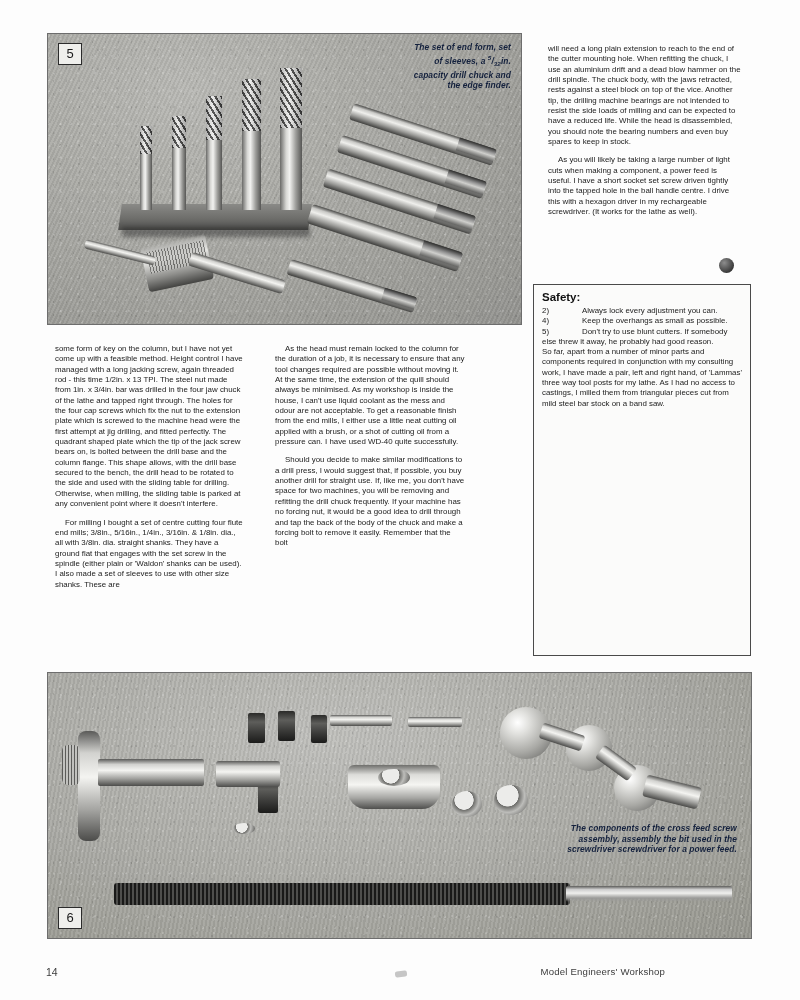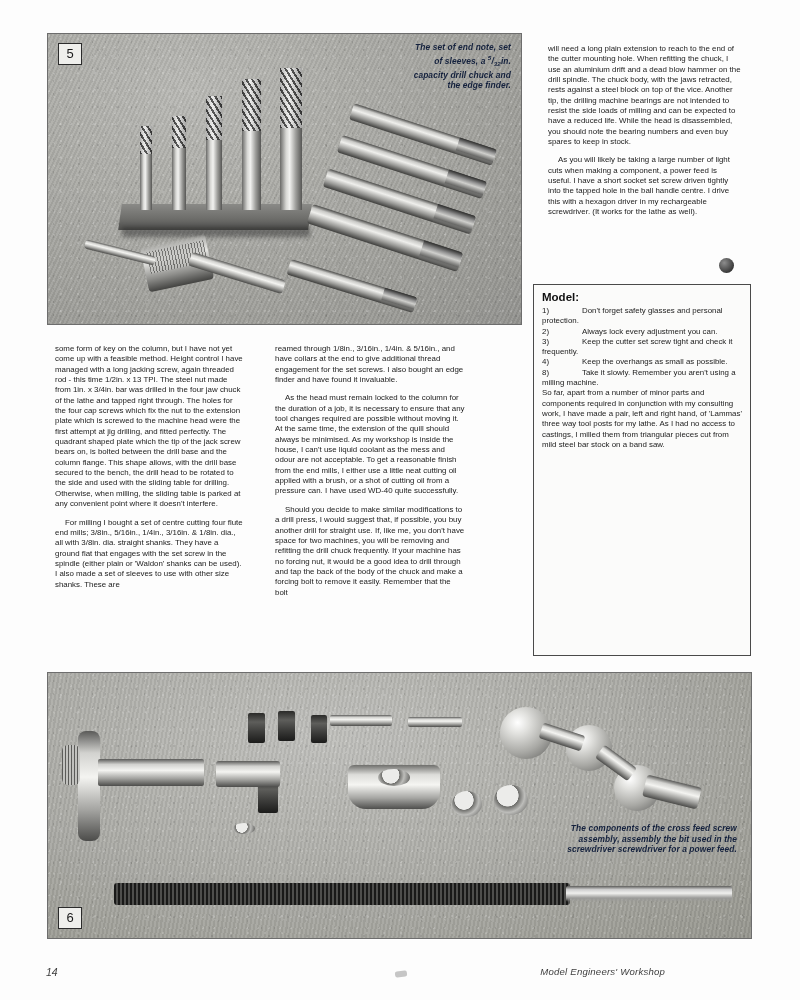--- a/index.html
+++ b/index.html
@@ -120,21 +120,21 @@
   .safety-list{font-size:7.9px;line-height:10.3px;color:#1b1b1b;}
   .safety-item{margin:0;}
   .safety-item .num{display:inline-block;width:40px;}
 
   
   .logo-dot{
     position:absolute;left:719px;top:258px;width:15px;height:15px;border-radius:50%;
     background:radial-gradient(circle at 35% 32%,#8d8d8d 0%,#3a3a3a 70%,#1b1b1b 100%);
   }
   .footer{
-    position:absolute;bottom:0;left:0;width:712px;height:45px;font-style:italic;
+    position:absolute;bottom:0;left:0;width:712px;height:45px;
   }
   .page-num{
     position:absolute;left:46px;top:11px;font-size:10.5px;color:#3d3d3d;
   }
   .mag-name{
     position:absolute;right:47px;top:11px;font-size:9.6px;color:#3d3d3d;letter-spacing:.2px;
   }
   .smudge{
     position:absolute;left:395px;top:16px;width:12px;height:6px;
     background:rgba(130,130,130,.45);border-radius:2px;transform:rotate(-6deg);
@@ -185,58 +185,53 @@
     <div class="shinypart" style="left:36px;top:214px;width:72px;height:9px;transform:rotate(14deg);border-radius:3px;"></div>
     <div class="shinypart" style="left:140px;top:232px;width:98px;height:14px;transform:rotate(17deg);border-radius:3px;"></div>
 
     <div class="sleeve" style="left:238px;top:244px;width:132px;height:16px;transform:rotate(17deg);">
       <div class="tip"></div>
     </div>
 
     <div class="fig-num" style="left:10px;top:9px;">5</div>
 
     <div class="photo-caption" style="right:10px;top:8px;width:168px;">
-      <span>The set of end note, set</span><br>
+      <span>The set of end form, set</span><br>
       <span>of sleeves, a </span><sup>5</sup>/<sub>32</sub><span>in.</span><br>
       <span>capacity drill chuck and</span><br>
       <span>the edge finder.</span>
     </div>
   </div>
 
   <div class="col" id="col-left">
     <p>some form of key on the column, but I have not yet come up with a feasible method. Height control I have managed with a long jacking screw, again threaded rod - this time 1/2in. x 13 TPI. The steel nut made from 1in. x 3/4in. bar was drilled in the four jaw chuck of the lathe and tapped right through. The holes for the four cap screws which fix the nut to the extension plate which is screwed to the machine head were the first attempt at jig drilling, and fitted perfectly. The quadrant shaped plate which the tip of the jack screw bears on, is bolted between the drill base and the column flange. This shape allows, with the drill base secured to the bench, the drill head to be rotated to the side and used with the sliding table for drilling. Otherwise, when milling, the sliding table is parked at any convenient point where it doesn't interfere.</p>
     <p class="ind">For milling I bought a set of centre cutting four flute end mills; 3/8in., 5/16in., 1/4in., 3/16in. &amp; 1/8in. dia., all with 3/8in. dia. straight shanks. They have a ground flat that engages with the set screw in the spindle (either plain or 'Waldon' shanks can be used). I also made a set of sleeves to use with other size shanks. These are</p>
   </div>
 
   <div class="col" id="col-mid">
-    <p>reamed through 1/8in., 3/16in., 1/4in. &amp; 5/16in., and have collars at the end to give additional thread engagement for the set screws. I also bought an edge finder and have found it invaluable.</p>
     <p class="ind">As the head must remain locked to the column for the duration of a job, it is necessary to ensure that any tool changes required are possible without moving it. At the same time, the extension of the quill should always be minimised. As my workshop is inside the house, I can't use liquid coolant as the mess and odour are not acceptable. To get a reasonable finish from the end mills, I either use a little neat cutting oil applied with a brush, or a shot of cutting oil from a pressure can. I have used WD-40 quite successfully.</p>
     <p class="ind">Should you decide to make similar modifications to a drill press, I would suggest that, if possible, you buy another drill for straight use. If, like me, you don't have space for two machines, you will be removing and refitting the drill chuck frequently. If your machine has no forcing nut, it would be a good idea to drill through and tap the back of the body of the chuck and make a forcing bolt to remove it easily. Remember that the bolt</p>
   </div>
 
   <div class="col" id="col-right-top">
     <p>will need a long plain extension to reach to the end of the cutter mounting hole. When refitting the chuck, I use an aluminium drift and a dead blow hammer on the drill spindle. The chuck body, with the jaws retracted, rests against a steel block on top of the vice. Another tip, the drilling machine bearings are not intended to resist the side loads of milling and can be expected to have a reduced life. While the head is disassembled, you should note the bearing numbers and even buy spares to keep in stock.</p>
     <p class="ind">As you will likely be taking a large number of light cuts when making a component, a power feed is useful. I have a short socket set screw driven tightly into the tapped hole in the ball handle centre. I drive this with a hexagon driver in my rechargeable screwdriver. (It works for the lathe as well).</p>
   </div>
 
   <div class="logo-dot"></div>
 
   <div class="safety-box">
-    <div class="safety-title">Model:</div>
+    <div class="safety-title">Safety:</div>
     <div class="safety-list">
-      <p class="safety-item">
-        <span class="num">1)</span><span>Don't forget safety glasses and personal protection.</span></p>
       <p class="safety-item">
         <span class="num">2)</span><span>Always lock every adjustment you can.</span></p>
       <p class="safety-item">
-        <span class="num">3)</span><span>Keep the cutter set screw tight and check it frequently.</span></p>
-      <p class="safety-item">
         <span class="num">4)</span><span>Keep the overhangs as small as possible.</span></p>
       <p class="safety-item">
-        <span class="num">8)</span><span>Take it slowly. Remember you aren't using a milling machine.</span></p>
+        <span class="num">5)</span><span>Don't try to use blunt cutters. If somebody else threw it away, he probably had good reason.</span></p>
       <p class="safety-item">So far, apart from a number of minor parts and components required in conjunction with my consulting work, I have made a pair, left and right hand, of 'Lammas' three way tool posts for my lathe. As I had no access to castings, I milled them from triangular pieces cut from mild steel bar stock on a band saw.</p>
     </div>
   </div>
 
   <div class="photo-bot">
     <div class="grain"></div>
 
     <div class="shinypart" style="left:30px;top:58px;width:22px;height:110px;border-radius:8px;"></div>
     <div class="knurl" style="left:14px;top:72px;width:18px;height:40px;border-radius:6px;opacity:.85;"></div>
     <div class="shinypart" style="left:50px;top:86px;width:106px;height:27px;border-radius:2px;"></div>

